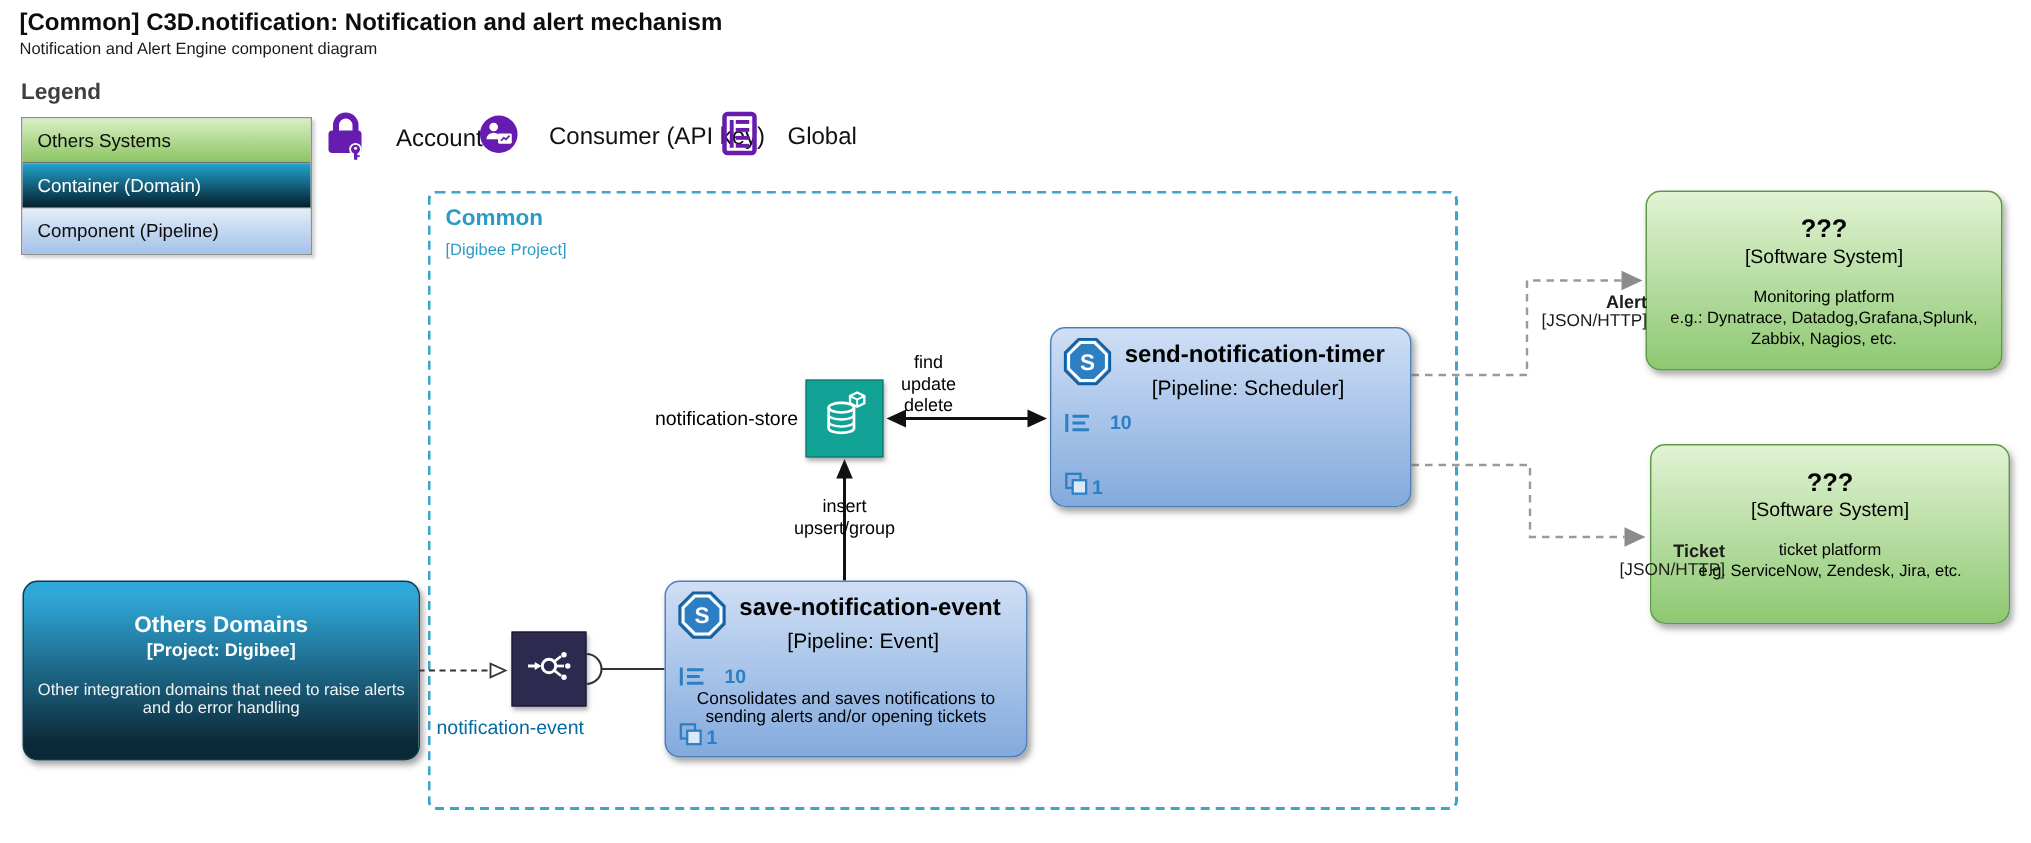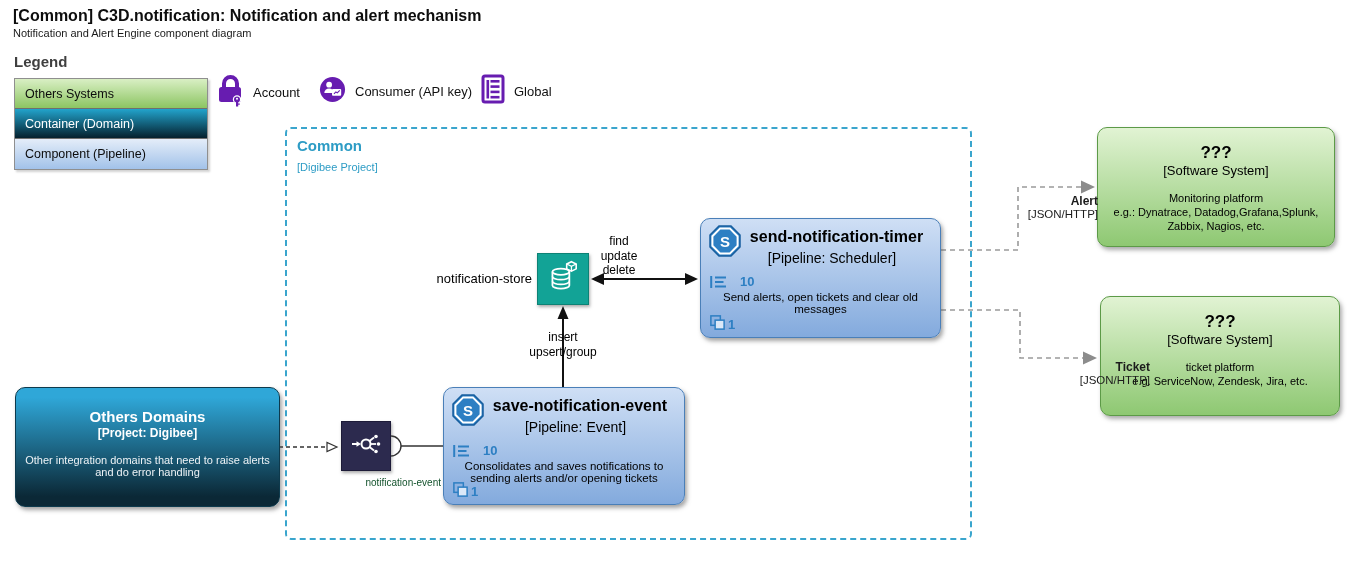--- a/index.html
+++ b/index.html
@@ -17,21 +17,21 @@
   .legend-box { left:14px; top:78px; width:194px; border:1px solid #8f8f8f;
     box-shadow:2px 2px 2px rgba(0,0,0,0.18); }
   .legend-row { height:30px; display:flex; align-items:center; padding-left:10px;
     font-size:12.5px; border-bottom:1px solid #6f6f6f; }
   .legend-row:last-child { border-bottom:none; }
   .lr-others { background:linear-gradient(#d9efc4,#8cc562); color:#0c0c0c; }
   .lr-container { background:linear-gradient(#22a3cc,#05202d); color:#fff; }
   .lr-component { background:linear-gradient(#e4edf9,#a2c2e9); color:#0c0c0c; }
 
   .icon-group { display:flex; align-items:center; gap:9px; }
-  .icon-label { font-size:13px; color:#111; }
+  .icon-label { font-size:16px; color:#111;margin-left:11px; }
 
   
   .common-box { left:285px; top:127px; width:687px; height:413px;
     border:2px dashed #3aa5cd; border-radius:6px; z-index:1; }
   .common-title { left:10px; top:8px; font-size:15px; font-weight:bold; color:#2d9cc5; position:absolute; }
   .common-subtitle { left:10px; top:32px; font-size:11px; color:#2d9cc5; position:absolute; }
 
   
   .node-domain { left:15px; top:387px; width:265px; height:120px; border-radius:10px;
     background:linear-gradient(#2fa7d8 8%, #0b2836 92%); border:1px solid #0d3a4d;
@@ -58,21 +58,21 @@
     gap:2px; color:#2d7fc3; font-weight:bold; font-size:13px; }
 
   
   .node-store { left:537px; top:253px; width:52px; height:52px; background:#12a396;
     border:1px solid #0d8275; display:flex; align-items:center; justify-content:center;
     box-shadow:1px 2px 3px rgba(90,90,90,0.5); z-index:3; }
   .node-event { left:341px; top:421px; width:50px; height:50px; background:#2c2a4e;
     border:1px solid #1d1b38; display:flex; align-items:center; justify-content:center;
     box-shadow:1px 2px 3px rgba(90,90,90,0.5); z-index:3; }
   .store-label { left:420px; top:271px; width:112px; text-align:right; font-size:13px; color:#000; z-index:4; }
-  .event-label { left:291px; top:477px; width:150px; text-align:right; font-size:10px; color:#14532d; z-index:4; }
+  .event-label { left:291px; top:477px; width:150px; text-align:left; font-size:13px; color:#0369a1; z-index:4; }
 
   
   .node-external { border-radius:10px; background:linear-gradient(#e1f3d3,#8ec872);
     border:1px solid #5c9a47; text-align:center; color:#000;
     box-shadow:2px 3px 4px rgba(90,90,90,0.5); z-index:3; }
   .ne-alert  { left:1097px; top:127px; width:238px; height:120px; }
   .ne-ticket { left:1100px; top:296px; width:240px; height:120px; }
   .node-external .t { margin-top:15px; font-size:17px; font-weight:bold; }
   .node-external .s { margin-top:0px; font-size:13px; }
   .node-external .d { margin-top:13px; font-size:11px; white-space:pre-line; line-height:14px; }
@@ -255,21 +255,20 @@
     <span>
       <svg width="18" height="16" viewBox="0 0 18 16">
         <line x1="2.2" y1="2" x2="2.2" y2="14" stroke="#2d7fc3" stroke-width="2"></line>
         <line x1="6" y1="3.5" x2="17" y2="3.5" stroke="#2d7fc3" stroke-width="2"></line>
         <line x1="6" y1="8" x2="14.5" y2="8" stroke="#2d7fc3" stroke-width="2"></line>
         <line x1="6" y1="12.5" x2="17" y2="12.5" stroke="#2d7fc3" stroke-width="2"></line>
       </svg>
     </span>
     <span>10</span>
   </div>
-  <div class="comp-desc">Send alerts, open tickets and clear old messages</div>
   <div class="comp-replicas">
     <span>
       <svg width="17" height="17" viewBox="0 0 18 18">
         <rect x="2" y="2" width="10" height="10" fill="none" stroke="#2d7fc3" stroke-width="1.6"></rect>
         <rect x="6.5" y="6.5" width="9.5" height="9.5" fill="#dbe8f8" stroke="#2d7fc3" stroke-width="1.6"></rect>
       </svg>
     </span>
     <span>1</span>
   </div>
 </div>

